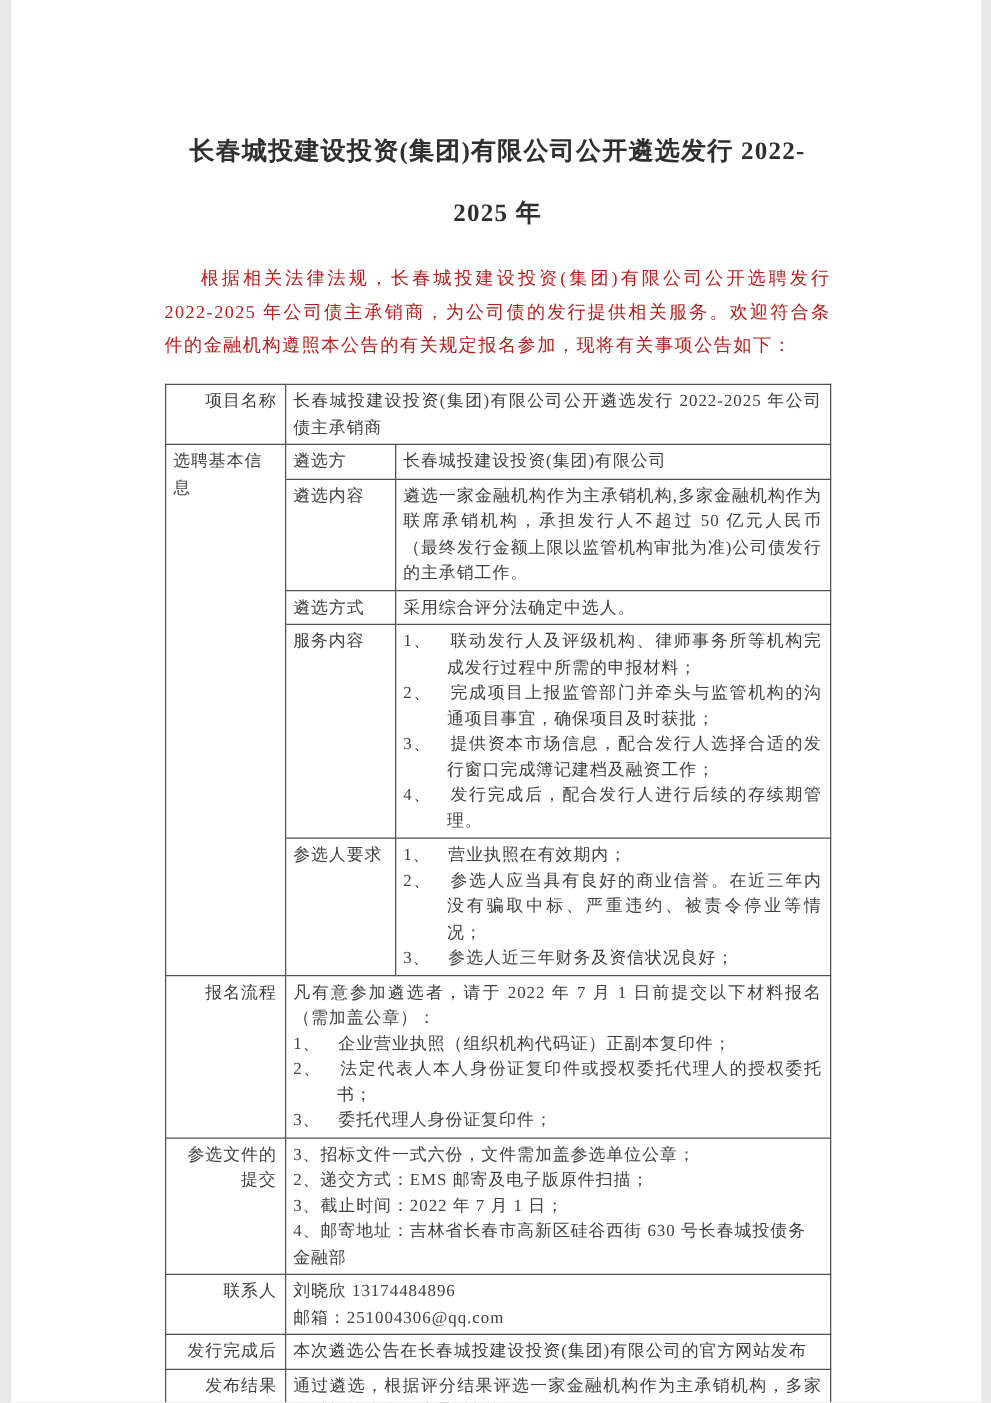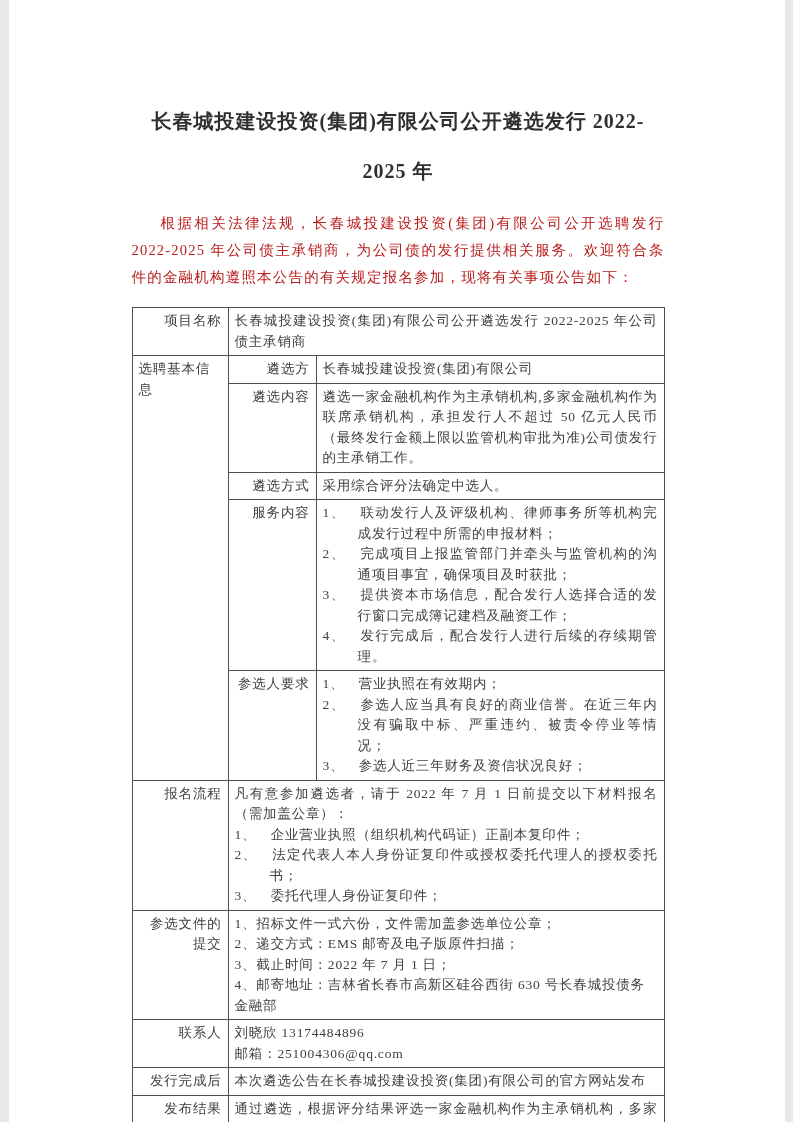--- a/index.html
+++ b/index.html
@@ -49,21 +49,21 @@
   table.doc-table td {
     border: 1px solid #4f4f4f;
     padding: 3px 6px;
     vertical-align: top;
     line-height: 20.5px;
   }
   td.lbl {
     text-align: right;
   }
   td.sub-lbl {
-    text-align: right;
+    text-align: left;
     vertical-align: middle;
   }
   td.merge-lbl {
     text-align: left;
     vertical-align: middle;
   }
   td.val p, td.val div {
     margin: 0;
   }
   .just {
@@ -147,21 +147,21 @@
             <div class="just">凡有意参加遴选者，请于 2022 年 7 月 1 日前提交以下材料报名（需加盖公章）：</div>
             <div class="num-item">1、　企业营业执照（组织机构代码证）正副本复印件；</div>
             <div class="num-item">2、　法定代表人本人身份证复印件或授权委托代理人的授权委托书；</div>
             <div class="num-item">3、　委托代理人身份证复印件；</div>
           </td>
         </tr>
 
         <tr>
           <td class="lbl">参选文件的提交</td>
           <td class="val" colspan="2">
-            <div class="plain-item">1、招标文件一式六份，文件需加盖参选单位公章；</div>
+            <div class="plain-item">3、招标文件一式六份，文件需加盖参选单位公章；</div>
             <div class="plain-item">2、递交方式：EMS 邮寄及电子版原件扫描；</div>
             <div class="plain-item">3、截止时间：2022 年 7 月 1 日；</div>
             <div class="plain-item">4、邮寄地址：吉林省长春市高新区硅谷西街 630 号长春城投债务金融部</div>
           </td>
         </tr>
 
         <tr>
           <td class="lbl">联系人</td>
           <td class="val" colspan="2">
             <div>刘晓欣 13174484896</div>

